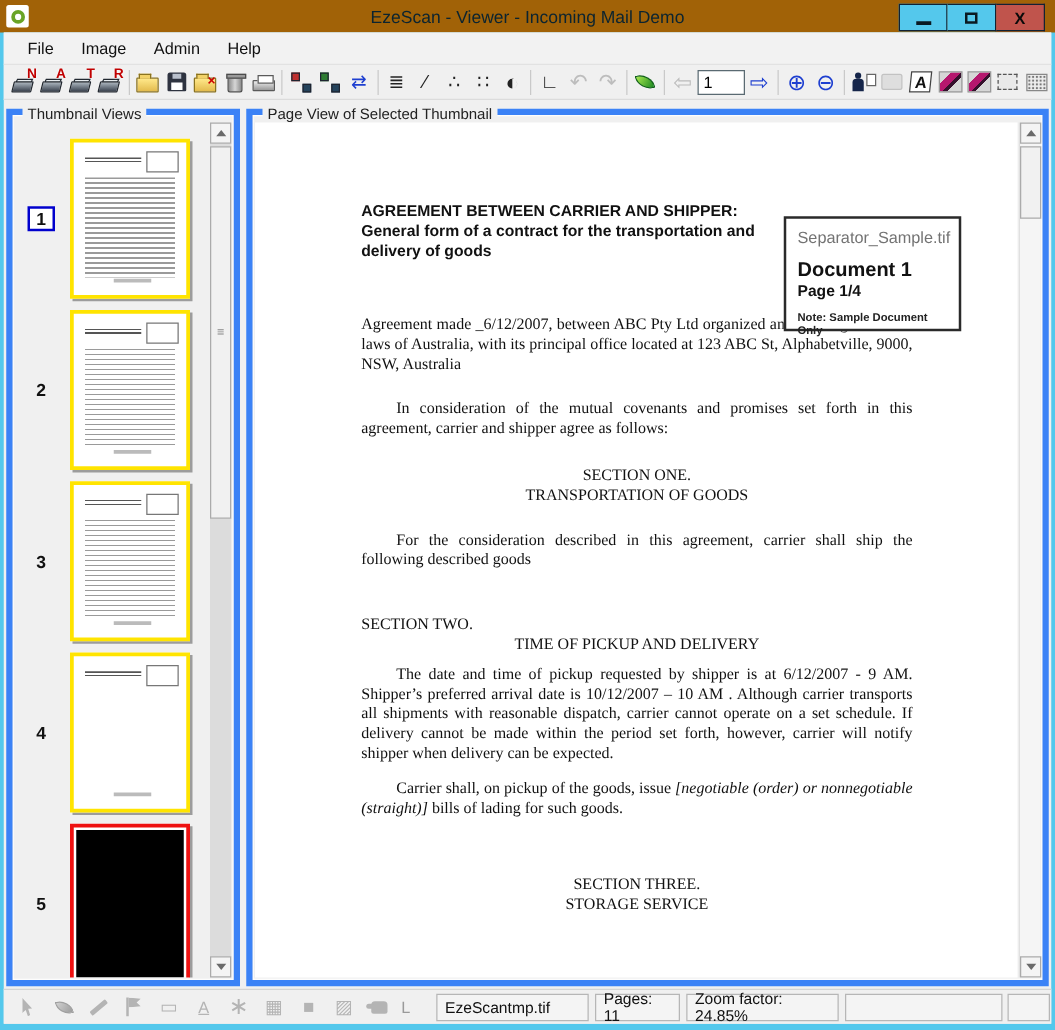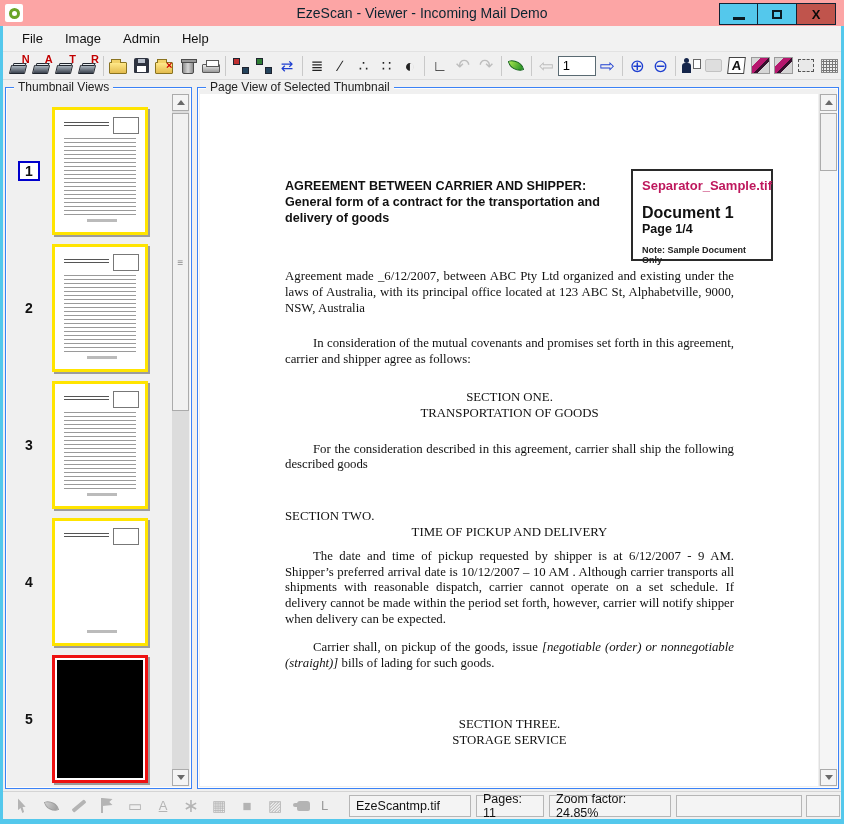--- a/index.html
+++ b/index.html
@@ -2,21 +2,21 @@
 <html><head>
 <meta charset="utf-8">
 <style>
   * { margin:0; padding:0; box-sizing:border-box; }
   html,body { width:844px; height:824px; }
   body { font-family:"Liberation Sans", sans-serif; font-size:13px; color:#111; }
 
   .window { position:relative; width:844px; height:824px; background:#54c8ec; overflow:hidden; }
 
   
-  .titlebar { position:absolute; top:0; left:0; right:0; height:26px; background:#fca5a5;
+  .titlebar { position:absolute; top:0; left:0; right:0; height:26px; background:#a16207;
               display:flex; align-items:center; }
   .app-icon { position:absolute; left:5px; top:4px; width:18px; height:18px; background:#fff;
               border-radius:2px; display:flex; align-items:center; justify-content:center; }
   .app-icon .ring { width:11px; height:11px; border:3px solid #6aa426; border-radius:50%; background:#fff; }
   .title-text { flex:1; text-align:center; font-size:14px; color:#0b2430; }
   .win-btns { position:absolute; right:8px; top:3px; display:flex; height:22px; }
   .win-btn { width:39px; height:22px; border:1px solid #123; background:#54c8ec;
              display:flex; align-items:center; justify-content:center; }
   .win-btn + .win-btn { border-left:none; }
   .btn-min .bar { width:12px; height:3px; background:#0a1a22; margin-top:8px; }
@@ -102,21 +102,21 @@
   .ic-hl::before { content:""; position:absolute; inset:0;
         background:linear-gradient(135deg,transparent 28%,#b6176e 28%,#b6176e 52%,#35102c 52%,#35102c 64%,transparent 64%); }
 
   .ic-select { width:16px; height:13px; border:1px dashed #555; background:#e9e9e9; }
   .ic-noise { width:17px; height:14px; border:1px solid #888; background:#eee;
               background-image:radial-gradient(#777 1px, transparent 1.2px); background-size:3px 3px; }
 
   
   .content { flex:1; display:flex; padding:0 2px; position:relative; }
 
-  .groupbox { position:relative; border:1px solid #3b82f6; box-shadow:inset 0 0 0 1px #fdfdfd;
+  .groupbox { position:relative; border:5px solid #3b82f6; box-shadow:inset 0 0 0 1px #fdfdfd;
               margin-top:7px; margin-bottom:2px; background:#f0f0f0; }
   .gb-label { position:absolute; top:-8px; left:8px; background:#f0f0f0; padding:0 4px; font-size:12px; color:#222; }
 
   .gb-thumbs { width:187px; margin-right:5px; }
   .gb-page { flex:1; }
 
   .thumb-list { position:absolute; left:0; top:6px; bottom:2px; right:20px; padding-top:8px; overflow:hidden; }
   .thumb-row { height:137px; display:flex; align-items:center; }
   .thumb-num { width:46px; text-align:center; font-weight:bold; font-size:14px; }
   .thumb-num .sel { display:inline-block; border:2px solid #0000cc; background:#fff; padding:0 5px; }
@@ -142,35 +142,35 @@
   .tri-up { width:0; height:0; border-left:4px solid transparent; border-right:4px solid transparent;
             border-bottom:5px solid #6a6a6a; }
   .tri-down { width:0; height:0; border-left:4px solid transparent; border-right:4px solid transparent;
               border-top:5px solid #6a6a6a; }
   .sc-thumb { position:absolute; left:0; width:17px; background:#f1f1f1; border:1px solid #ababab;
               display:flex; align-items:center; justify-content:center; color:#8a8a8a; font-size:10px; }
 
   
   .doc-page { position:absolute; left:2px; top:6px; right:20px; bottom:2px; background:#fff; overflow:hidden;
               font-family:"Liberation Serif", serif; }
-  .doc-text { padding:84px 84px 0 85px; font-size:12.8px; line-height:15.8px; text-align:justify; }
+  .doc-text { padding:63px 84px 0 85px; font-size:12.8px; line-height:15.8px; text-align:justify; }
   .doc-heading { font-family:"Liberation Sans", sans-serif; font-weight:bold; font-size:12.6px;
                  line-height:16px; text-align:left; width:350px; }
   .p1 { margin-top:43px; }
   .p2 { margin-top:20px; text-indent:28px; }
   .sec { margin-top:22px; text-align:center; }
   .sec-sub { text-align:center; }
   .sp1 { margin-top:20px; text-indent:28px; }
   .sec2 { margin-top:36px; text-align:left; }
   .sp2a { margin-top:8px; text-indent:28px; }
   .sp2b { margin-top:12px; text-indent:28px; }
   .sec3 { margin-top:46px; text-align:center; }
   .sep-box { position:absolute; top:75px; right:45px; width:142px; height:92px; border:2px solid #2a2a2a;
              background:#fff; font-family:"Liberation Sans", sans-serif; padding:7px 9px; }
-  .sep-file { font-size:13px; font-weight:bold; color:#be185d; }
+  .sep-file { font-size:13px; font-weight:normal; color:#737373; }
   .sep-doc { margin-top:11px; font-size:16px; font-weight:bold; }
   .sep-page { font-size:12.5px; font-weight:bold; }
   .sep-note { margin-top:9px; font-size:9px; font-weight:bold; color:#222; }
 
   
   .statusbar { height:28px; position:relative; background:#f0f0f0; border-top:1px solid #d4d4d4;
                display:flex; align-items:center; }
   .sb-tools { display:flex; align-items:center; padding-left:6px; }
   .sb-btn { width:28px; height:22px; display:flex; align-items:center; justify-content:center; }
   .sb-glyph { font-size:15px; color:#b4b4b4; line-height:1; }

